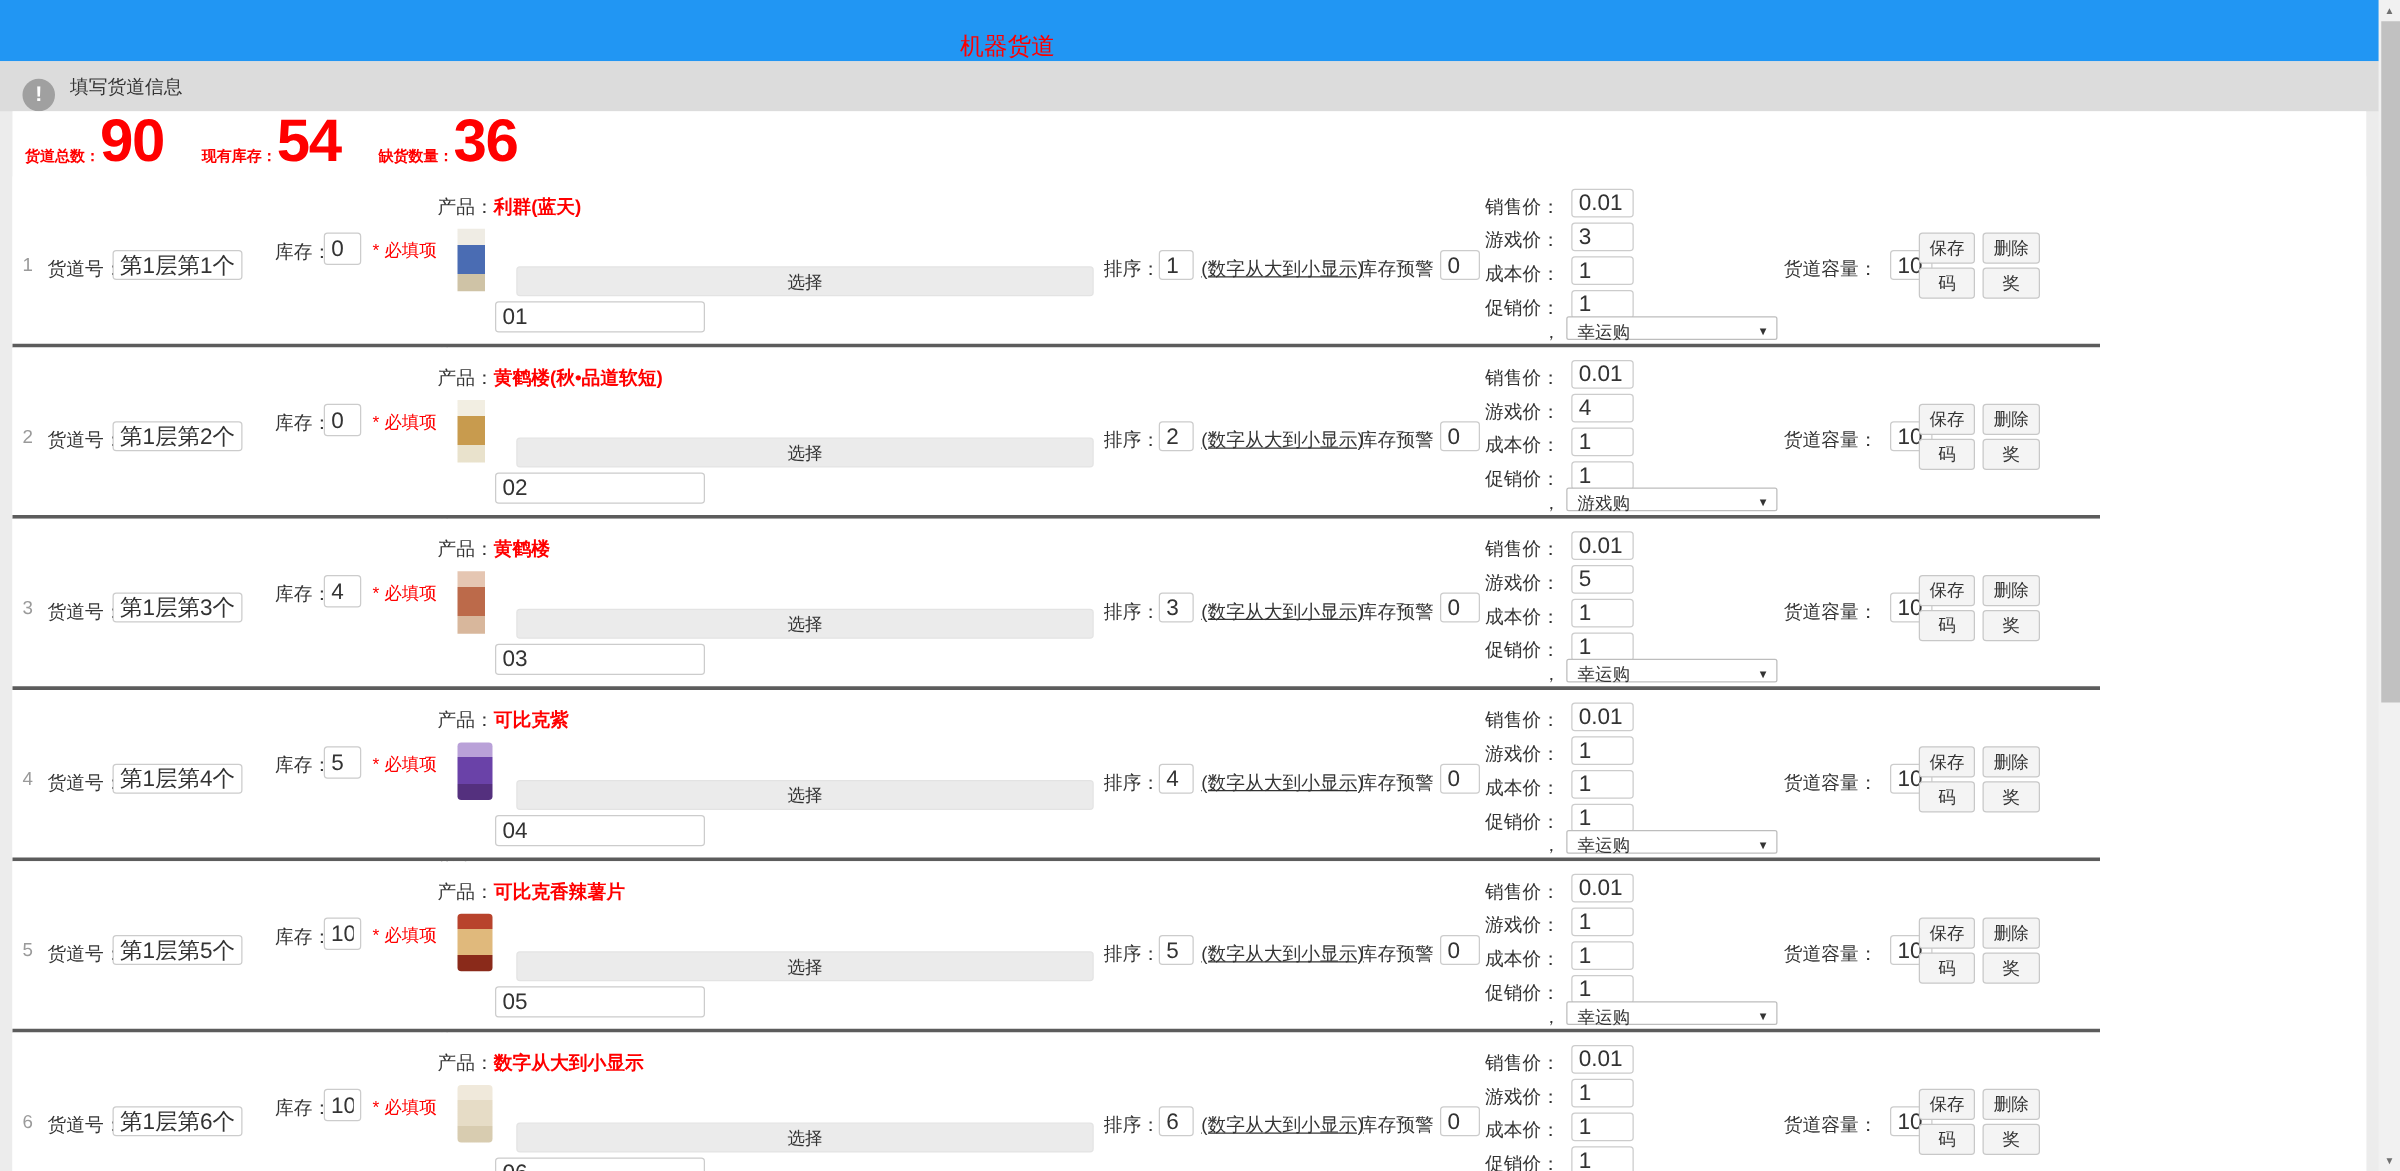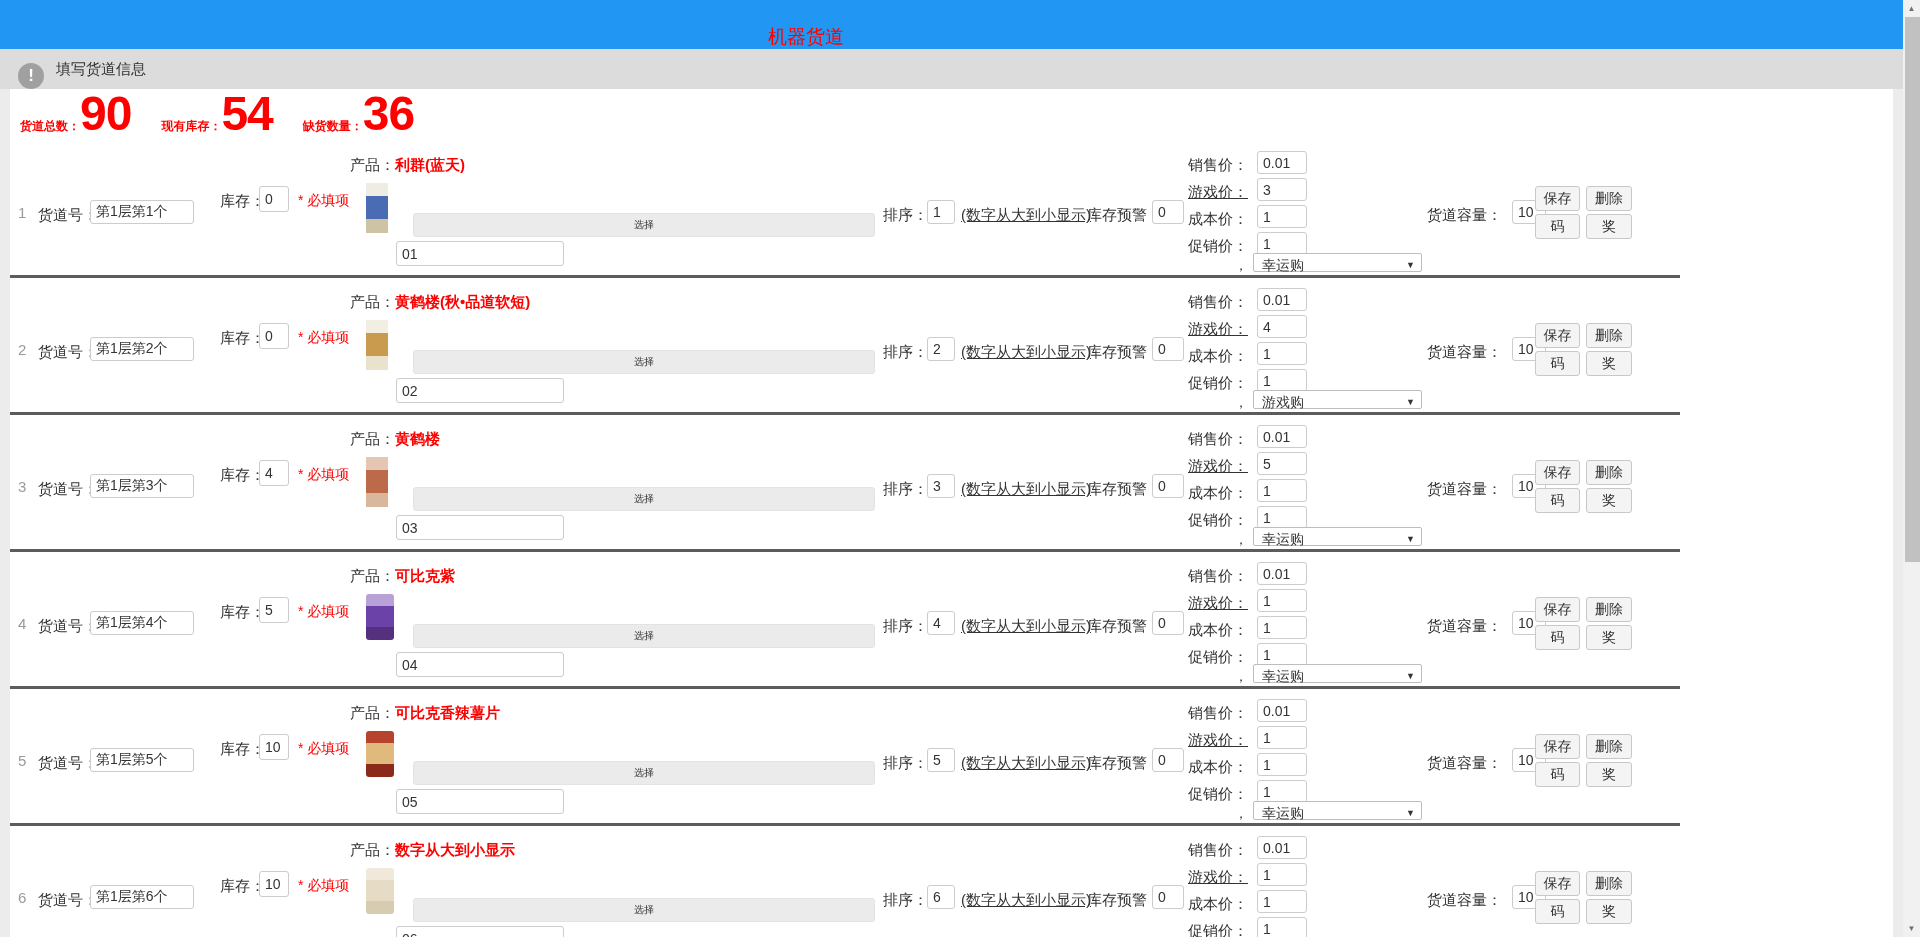--- a/index.html
+++ b/index.html
@@ -20,51 +20,51 @@
   .stats { position:absolute; left:20px; top:90px; display:flex; align-items:baseline;
     color:#ff0000; font-weight:bold; white-space:nowrap; }
   .stat-label { font-size:12px; }
   .stat-value { font-size:48px; line-height:1; margin-right:30px; letter-spacing:-1px; }
 
   .rows { position:absolute; top:141px; left:10px; width:1883px; }
   .row { position:relative; height:137px; background:#fff; }
   .sep { position:absolute; left:0; bottom:0; width:1670px; height:3px; background:#5c5c5c; }
 
   .lbl { position:absolute; font-size:15px; color:#333; white-space:nowrap; }
-  .ipt { position:absolute; border:1px solid #ccc; border-radius:3px; font-size:14px; color:#333;
+  .ipt { position:absolute; border:1px solid #ccc; border-radius:3px; font-size:18px; color:#333;
     padding:0 5px; box-sizing:border-box; font-family:inherit; background:#fff; }
 
   .rnum { position:absolute; left:8px; top:63px; font-size:15px; color:#9a9a9a; }
   .lane-lbl { left:28px; top:65px; }
   .lane-ipt { left:80px; top:59px; width:104px; height:24px; }
   .stock-lbl { left:210px; top:51px; }
   .stock-ipt { left:249px; top:45px; width:30px; height:26px; }
   .req { position:absolute; left:288px; top:51px; color:#ff0000; font-size:14px; white-space:nowrap; }
 
   .prod-line { position:absolute; left:340px; top:15px; font-size:15px; white-space:nowrap; }
   .prod-lbl { color:#333; }
   .prod-name { color:#ff0000; font-weight:bold; }
   .pimg { position:absolute; left:356px; top:42px; }
   .pimg.pack { width:22px; height:50px; }
   .pimg.can { width:28px; height:46px; border-radius:3px; }
 
   .select-bar { position:absolute; left:403px; top:72px; width:462px; height:24px; background:#ebebeb;
     border:1px solid #e3e3e3; border-radius:3px; box-sizing:border-box; text-align:center;
-    line-height:22px; font-size:10px; color:#333; cursor:pointer; }
+    line-height:22px; font-size:14px; color:#333; cursor:pointer; }
   .cmd-lbl { left:340px; top:107px;margin-top:28px; }
   .cmd-ipt { left:386px; top:100px; width:168px; height:25px; }
 
   .sort-lbl { left:873px; top:65px; }
   .sort-ipt { left:917px; top:59px; width:28px; height:24px; }
   .sort-hint { left:951px; top:65px;text-decoration:underline; }
   .warn-lbl { left:1077px; top:65px; }
   .warn-ipt { left:1142px; top:59px; width:32px; height:24px; }
 
   .plbl { position:absolute; left:1130px; width:108px; text-align:right; }
-  .p1 { top:15px; } .p2 { top:42px;text-decoration:underline; } .p3 { top:69px; } .p4 { top:96px; }
+  .p1 { top:15px; } .p2 { top:42px; } .p3 { top:69px; } .p4 { top:96px; }
   .pipt { left:1247px; width:50px; height:23px; }
   .i1 { top:10px; } .i2 { top:37px; } .i3 { top:64px; } .i4 { top:91px; }
 
   .comma { position:absolute; left:1224px; top:116px; font-size:14px; color:#333; }
   .mode-sel { position:absolute; left:1243px; top:112px; width:169px; height:19px; background:#fff;
     border:1px solid #bdbdbd; border-radius:2px; box-sizing:border-box; font-size:14px; color:#333; cursor:pointer; }
   .mode-txt { position:absolute; left:8px; top:3px; white-space:nowrap; }
   .caret { position:absolute; right:6px; top:6px; font-size:9px; color:#333; }
 
   .cap-lbl { left:1417px; top:65px; }

